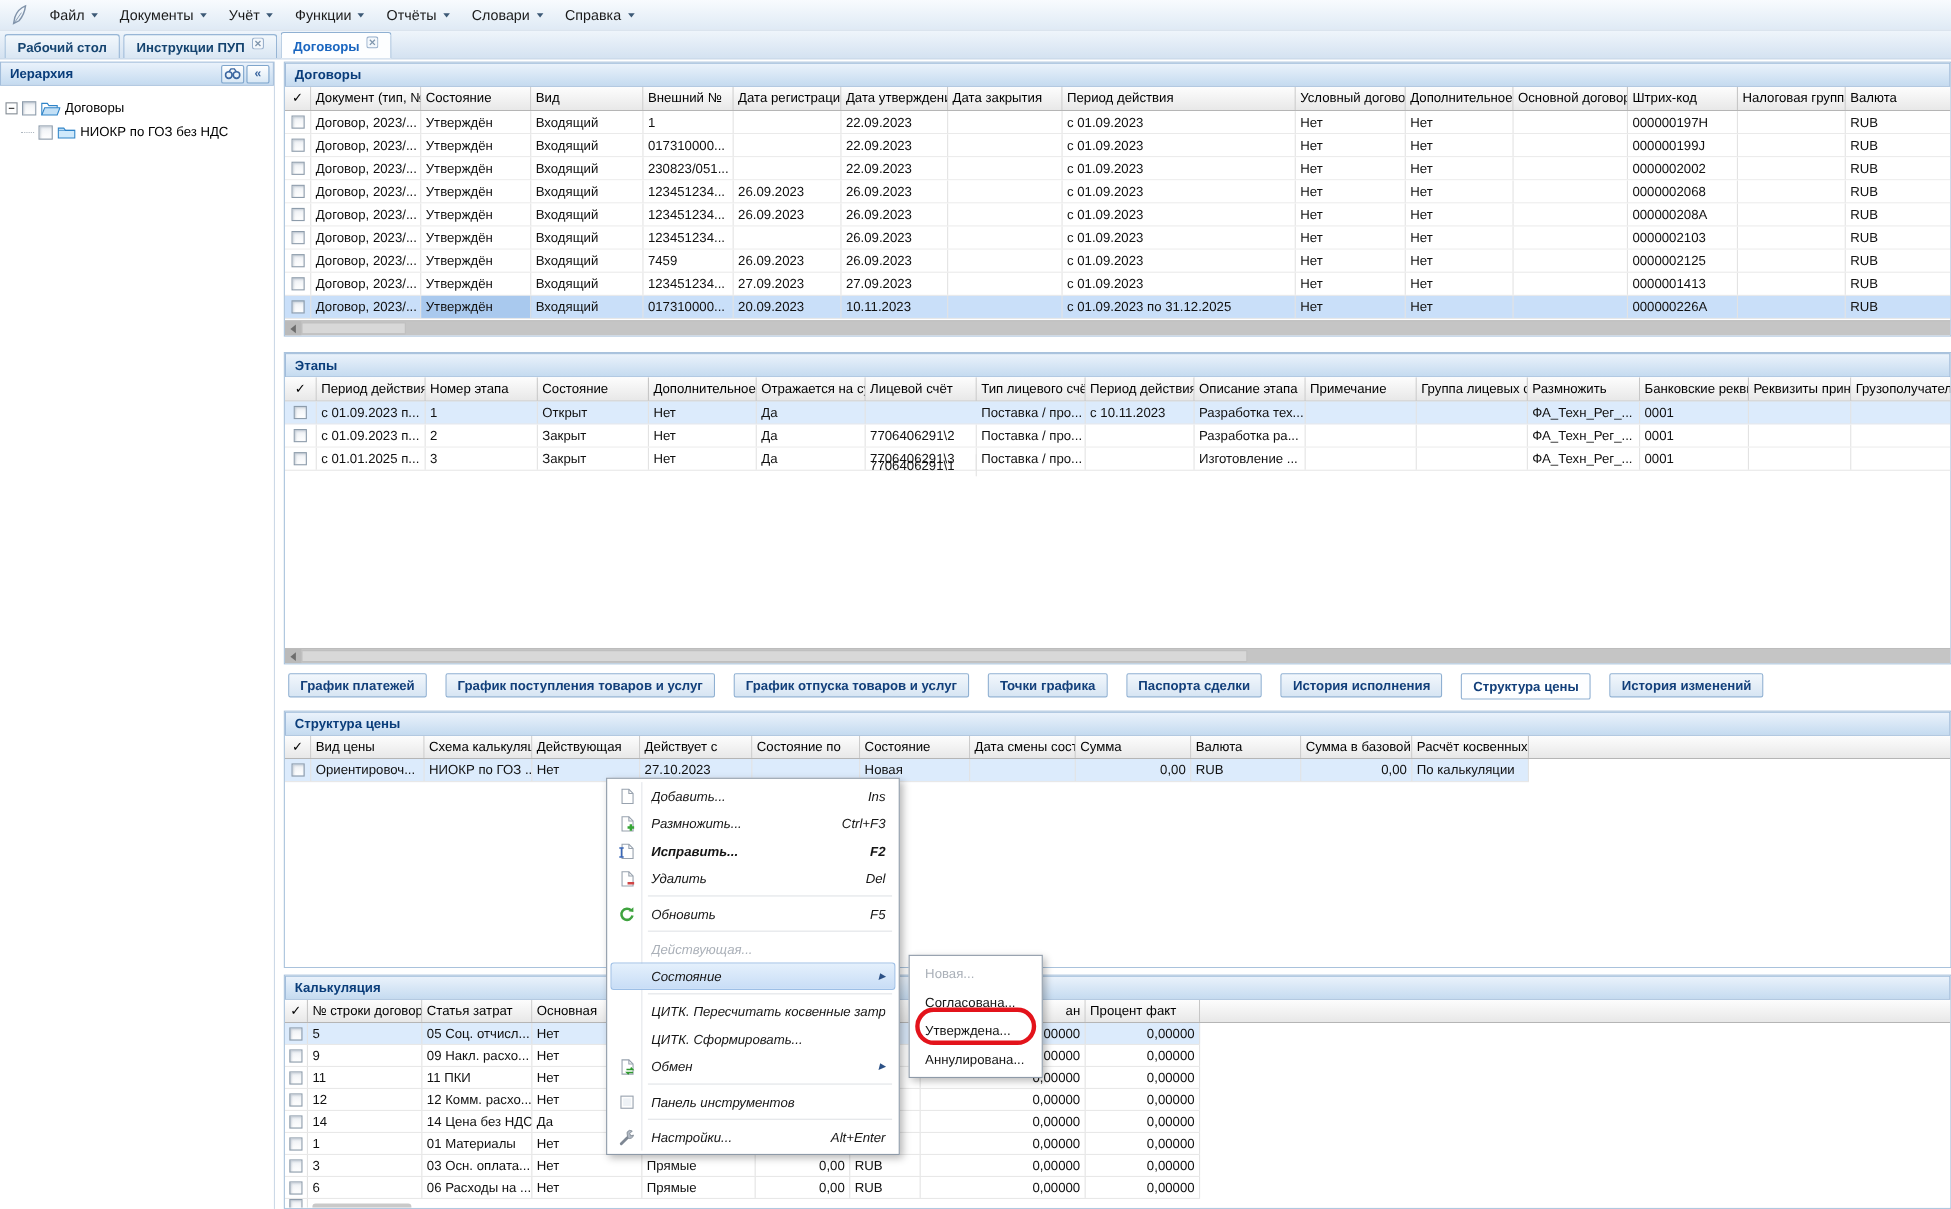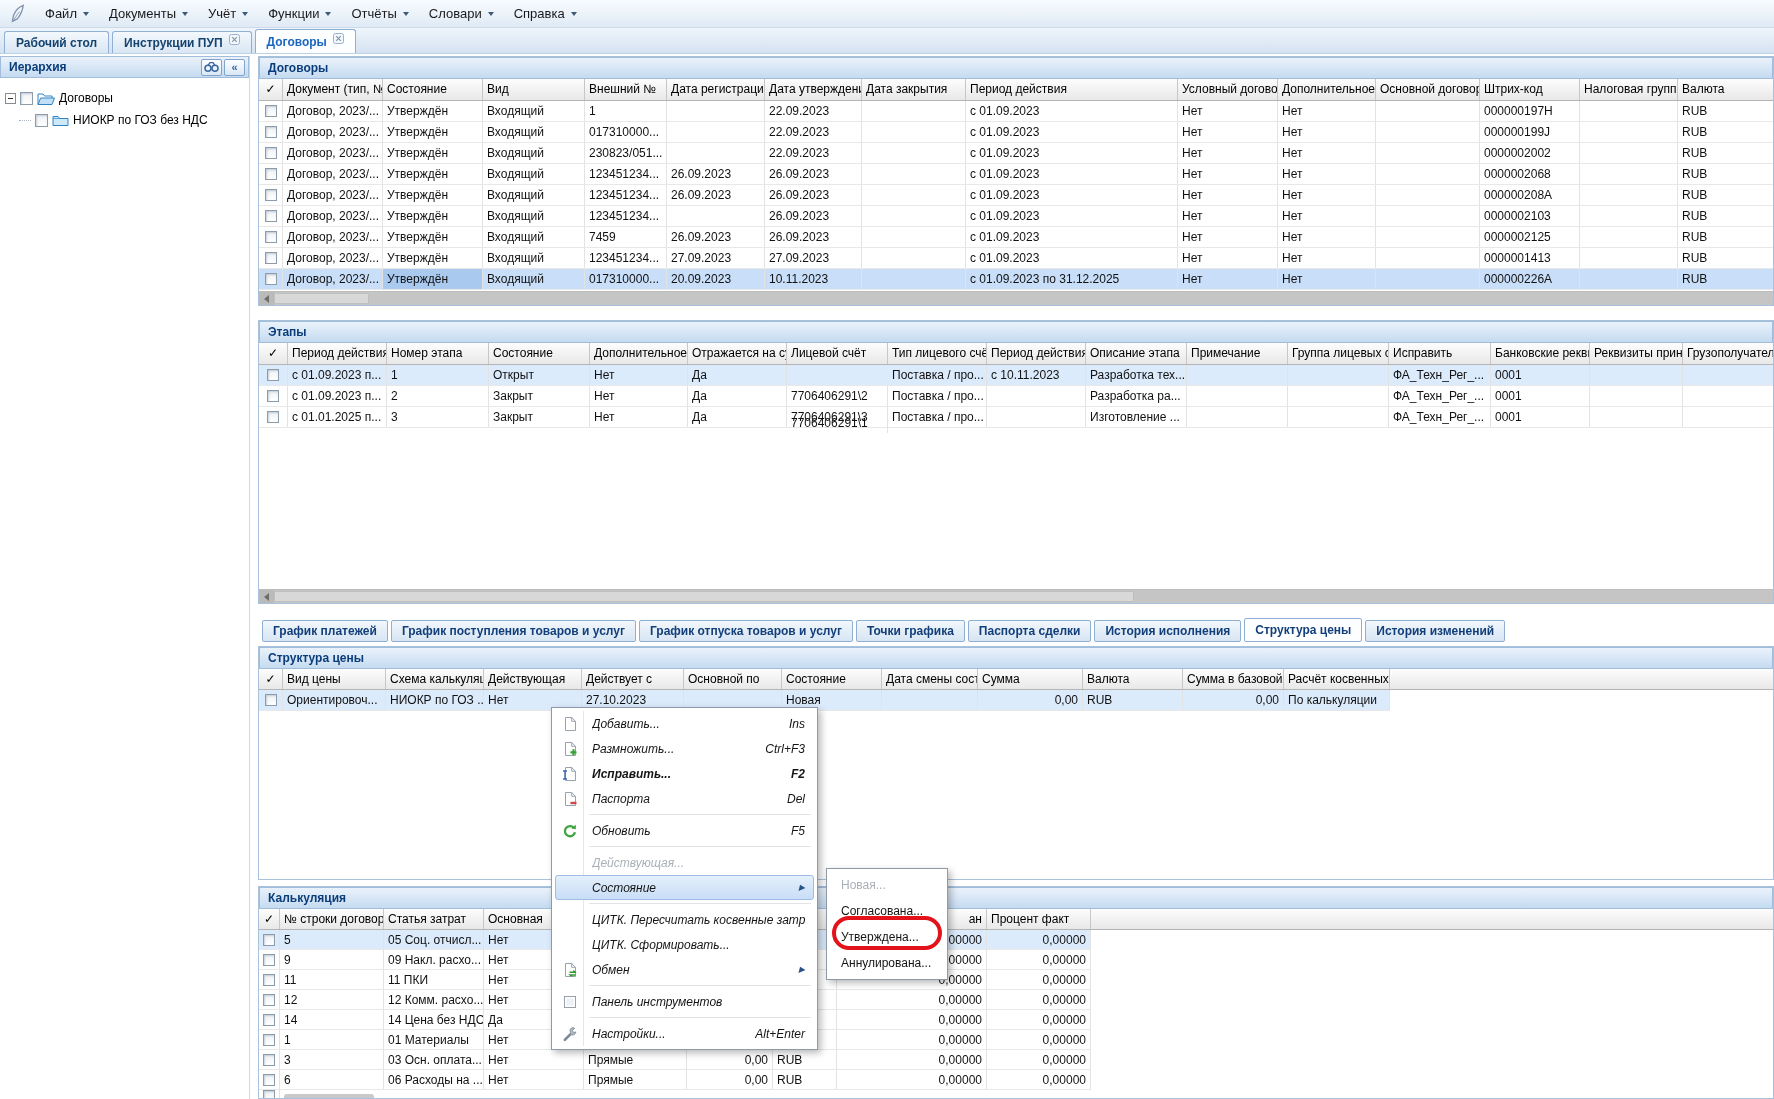--- a/index.html
+++ b/index.html
@@ -63,21 +63,21 @@
   #calc-table .tr { height:20px; }
   #calc-table .tr.partial { height:11px; }
   #price-table .thead .th, #calc-table .thead .th { height:20px; }
   
   .hscroll { height:14px; background:#c5c5c5; border-top:1px solid #bcbcbc; display:flex; align-items:stretch; flex:none; }
   .hs-left { width:15px; background:#bababa; display:flex; align-items:center; justify-content:center; }
   .hs-left::before { content:""; border-top:4px solid transparent; border-bottom:4px solid transparent; border-right:5px solid #6d6d6d; }
   .hs-thumb { background:#d8d8d8; border:1px solid #bfbfbf; margin:1px 0; border-radius:1px; }
   .scroll-fragment { position:absolute; left:25px; bottom:0; width:90px; height:4px; background:#c9c9c9; border-radius:3px 3px 0 0; }
   
-  .subtabs { position:absolute; left:0; right:0; display:flex; align-items:flex-end; gap:3px; padding-left:4px; }
+  .subtabs { position:absolute; left:0; right:0; display:flex; align-items:flex-start; gap:17px; padding-left:4px; }
   .stab { height:22px; display:flex; align-items:center; padding:0 10px;
           background:linear-gradient(#f2f7fc,#d7e5f3); border:1px solid #8fb0d2; border-radius:2px;
           font-size:12px; font-weight:bold; color:#123f7a; white-space:nowrap; }
   .stab.active { background:#fdfeff; height:24px; }
   
   .menu { position:absolute; background:#fff; border:1px solid #8e9aa8; box-shadow:3px 3px 7px rgba(0,0,0,.28); padding:3px; z-index:50; }
   #ctxmenu { left:551px; top:707px; width:267px;font-style:italic; }
   #ctxmenu::before { content:""; position:absolute; left:31px; top:3px; bottom:3px; width:1px; background:#e3e6ea; }
   .mi { position:relative; height:25px; display:flex; align-items:center; font-size:12px; color:#151515;
         padding:0 8px 0 2px; border:1px solid transparent; border-radius:3px; }
@@ -411,21 +411,21 @@
             <div class="th" style="width: 102px;">Номер этапа</div>
             <div class="th" style="width: 101px;">Состояние</div>
             <div class="th" style="width: 98px;">Дополнительное с</div>
             <div class="th" style="width: 99px;">Отражается на сум</div>
             <div class="th" style="width: 101px;">Лицевой счёт</div>
             <div class="th" style="width: 99px;">Тип лицевого счёт</div>
             <div class="th" style="width: 99px;">Период действия и</div>
             <div class="th" style="width: 101px;">Описание этапа</div>
             <div class="th" style="width: 101px;">Примечание</div>
             <div class="th" style="width: 101px;">Группа лицевых с</div>
-            <div class="th" style="width: 102px;">Исправить</div>
+            <div class="th" style="width: 102px;">Размножить</div>
             <div class="th" style="width: 99px;">Банковские рекви</div>
             <div class="th" style="width: 93px;">Реквизиты принад</div>
             <div class="th" style="width: 92px;">Грузополучатель</div>
           </div>
           <div class="tr cur" style="width: 1516px;">
             <div class="td cbc" style="width: 29px;">
               <div class="cb"></div>
             </div>
             <div class="td" style="width: 99px;">с 01.09.2023 п...</div>
             <div class="td" style="width: 102px;">1</div>
@@ -521,21 +521,21 @@
       <div class="paneltitle">
         <span>Структура цены</span>
       </div>
       <div class="panelbody" id="price-table">
           <div class="thead">
             <div class="th tr-c" style="width: 24px;">✓</div>
             <div class="th" style="width: 103px;">Вид цены</div>
             <div class="th" style="width: 98px;">Схема калькуляци</div>
             <div class="th" style="width: 98px;">Действующая</div>
             <div class="th" style="width: 102px;">Действует с</div>
-            <div class="th" style="width: 98px;">Основной по</div>
+            <div class="th" style="width: 98px;">Состояние по</div>
             <div class="th" style="width: 100px;">Состояние</div>
             <div class="th" style="width: 96px;">Дата смены состо</div>
             <div class="th" style="width: 105px;">Сумма</div>
             <div class="th" style="width: 100px;">Валюта</div>
             <div class="th" style="width: 101px;">Сумма в базовой в</div>
             <div class="th" style="width: 106px;">Расчёт косвенных</div>
             <div class="th fill"></div>
           </div>
           <div class="tr cur" style="width: 1131px;">
             <div class="td cbc" style="width: 24px;">
@@ -723,21 +723,21 @@
       <span class="msc">F2</span>
     </div>
     <div class="mi">
       <div class="mico">
         <svg width="16" height="16" viewBox="0 0 16 16">
           <path d="M3.5 1.5h6.2l3.8 3.8v9.2h-10z" fill="#fff" stroke="#98a2ae"></path>
           <path d="M9.7 1.5V5.3h3.8" fill="none" stroke="#98a2ae"></path>
           <path d="M8.5 12h6" stroke="#d04545" stroke-width="2.4"></path>
         </svg>
       </div>
-      <span class="mlabel">Паспорта</span>
+      <span class="mlabel">Удалить</span>
       <span class="msc">Del</span>
     </div>
     <div class="msep"></div>
     <div class="mi">
       <div class="mico">
         <svg width="16" height="16" viewBox="0 0 16 16">
           <path d="M13 9.3a5.1 5.1 0 1 1-1.2-4.6" fill="none" stroke="#3fa33f" stroke-width="2.3"></path>
           <path d="M13.8 1.8v4.4l-4.4-.7z" fill="#3fa33f"></path>
         </svg>
       </div>

